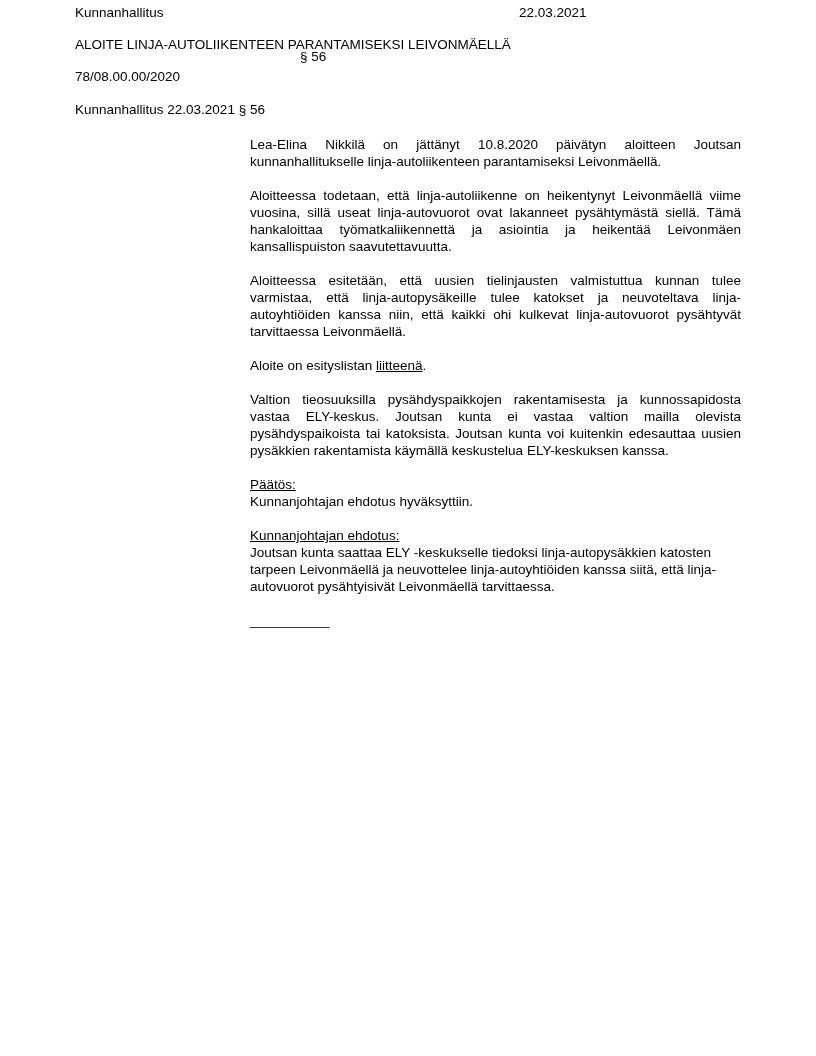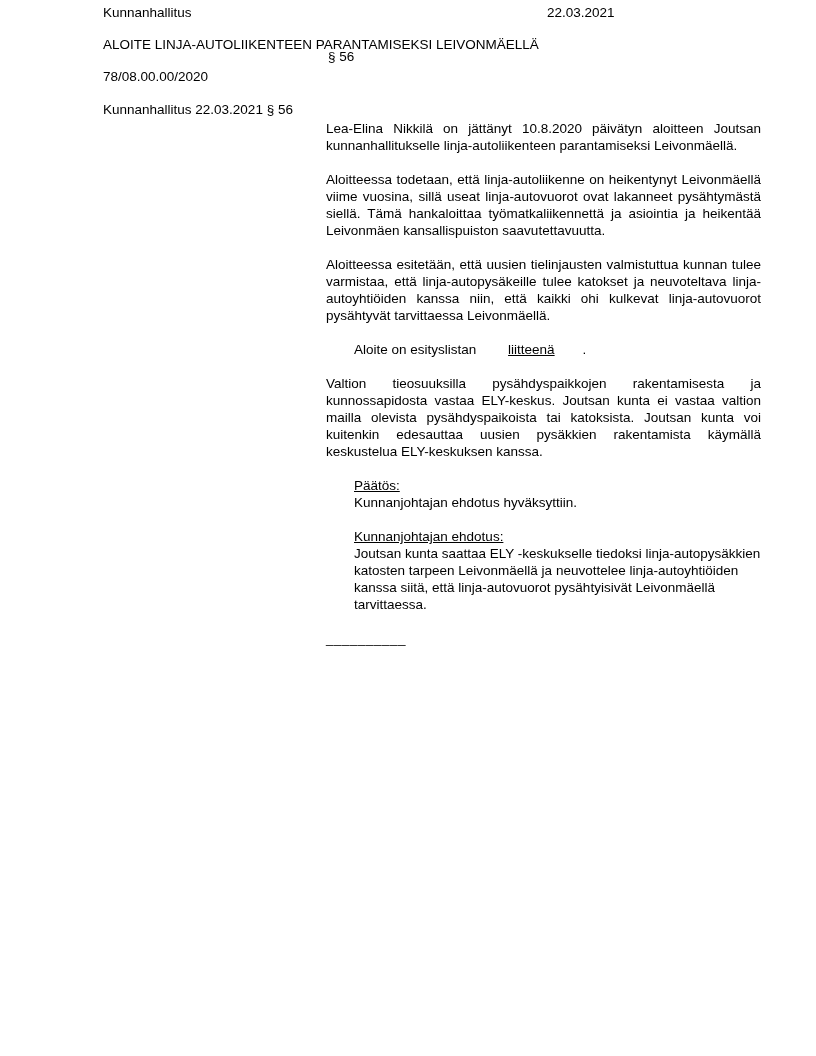--- a/index.html
+++ b/index.html
@@ -1,15 +1,15 @@
 <!DOCTYPE html>
 <html><head>
 <meta charset="utf-8">
 <style>
-  * { box-sizing: border-box; padding-left: 28px; }
+  * { box-sizing: border-box; }
   html, body { margin: 0; padding: 0; background: #ffffff; }
   .page {
     position: relative;
     width: 816px;
     height: 1056px;
     background: #ffffff;
     color: #000000;
     font-family: "Liberation Sans", "DejaVu Sans", sans-serif;
     font-size: 13.5px;
     line-height: 17px;
@@ -18,23 +18,22 @@
   .abs { position: absolute; white-space: nowrap; }
   .org   { left: 75px;  top: 4px; }
   .sec   { left: 300px; top: 0; margin-top: 48px; }
   .date  { left: 519px; top: 4px; }
   .title { left: 75px;  top: 36px; }
   .case  { left: 75px;  top: 68px; }
   .secline { left: 75px; top: 101px; text-align: right; }
   .body-col {
     position: absolute;
     left: 250px;
-    top: 120px;
+    top: 136px;
     width: 491px;
-    margin-left: 20px;
   }
   .body-col p, .body-col .para { margin: 0 0 17px 0; }
   .just { text-align: justify; }
   .u { text-decoration: underline; }
   .sig { margin-top: 17px; letter-spacing: 0.5px; }
 </style>
 </head>
 <body>
 
 <div class="page">

